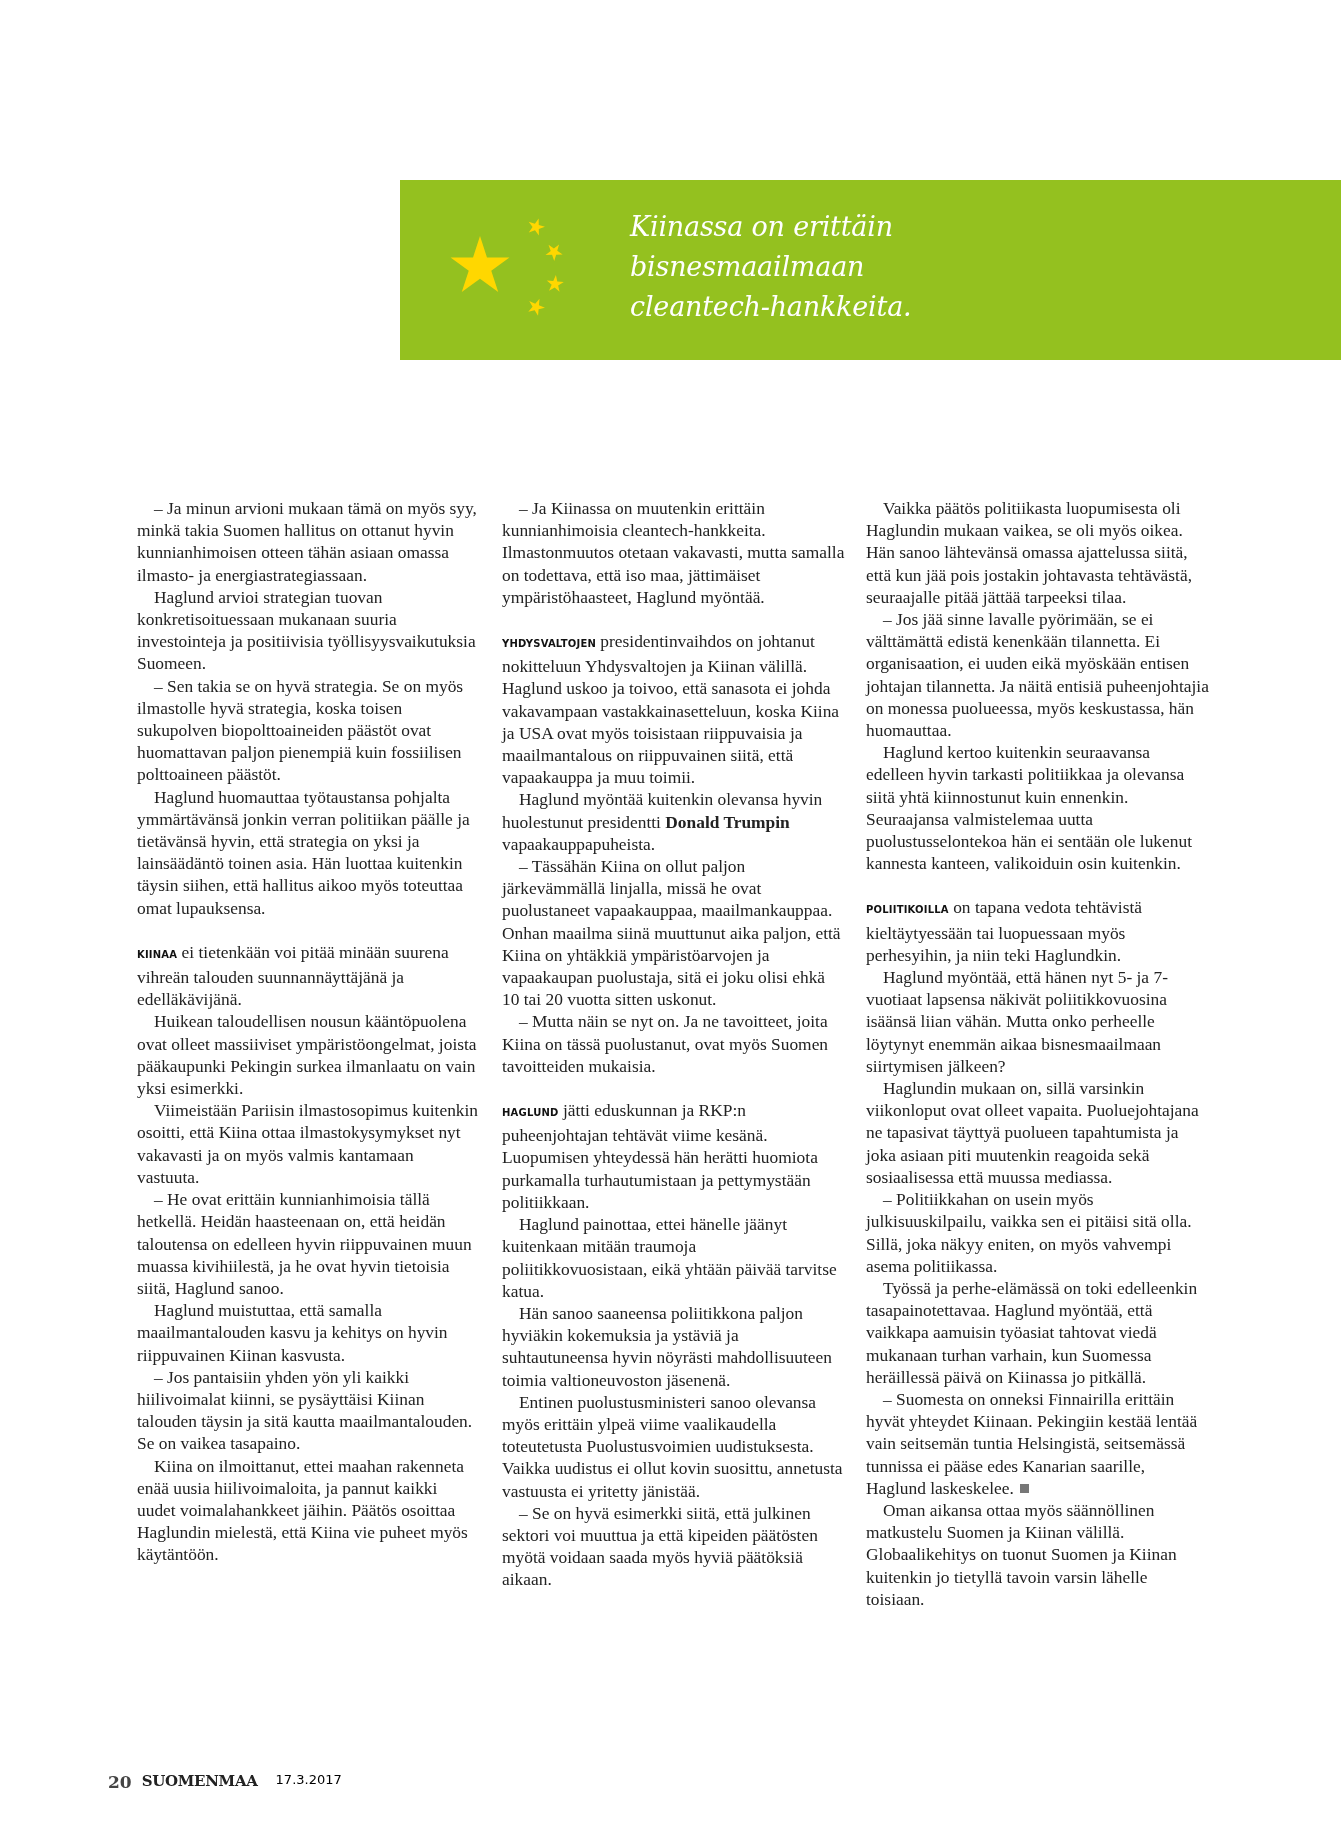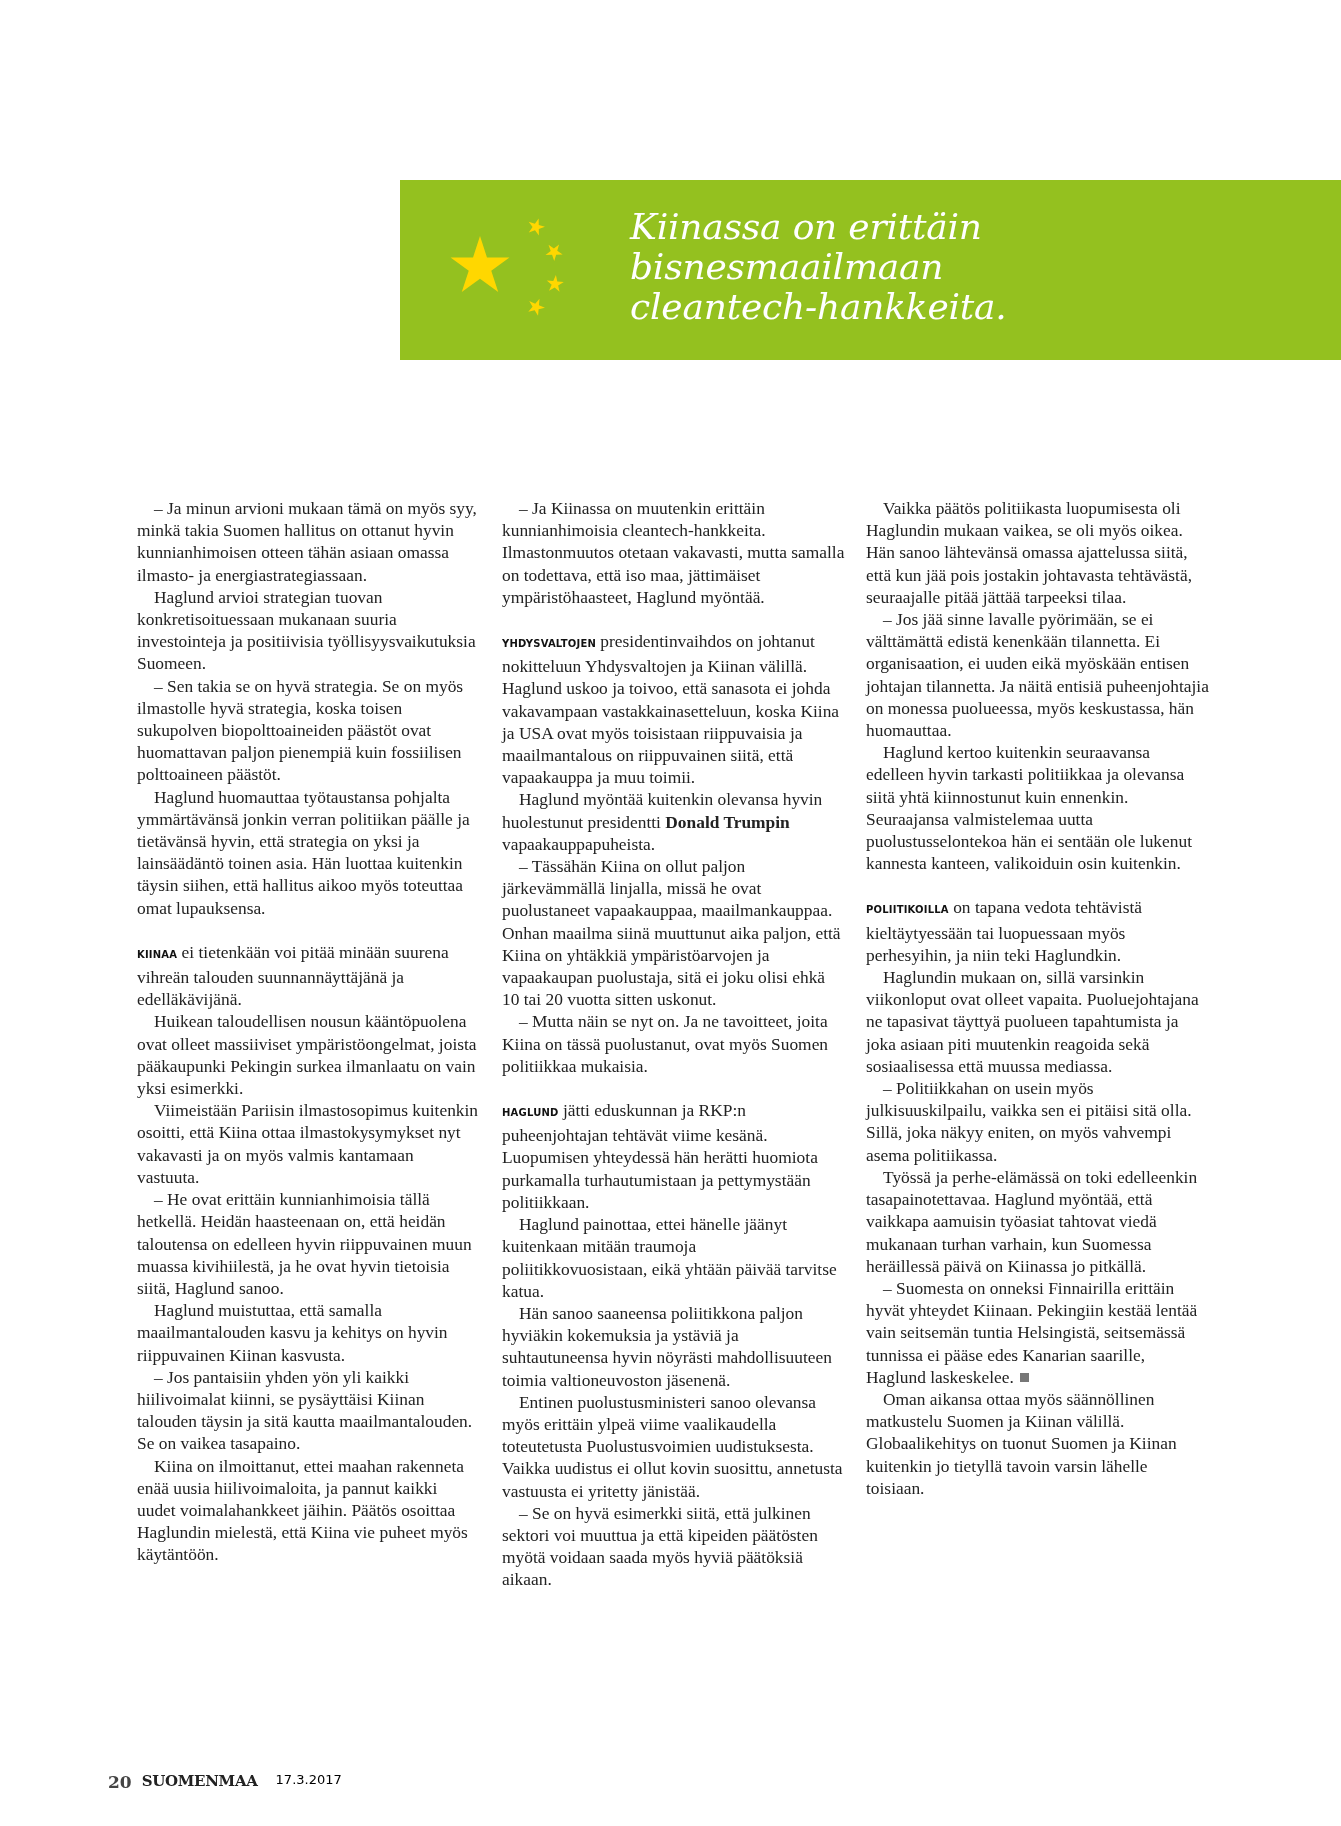--- a/index.html
+++ b/index.html
@@ -4,21 +4,21 @@
   <style>
     html, body { margin: 0; padding: 0; background: #ffffff; }
     body { width: 1341px; height: 1826px; position: relative; overflow: hidden; }
     .pullquote {
       position: absolute; left: 400px; top: 180px; width: 941px; height: 180px;
       background: #94c11f;
     }
     .stars { position: absolute; left: 448px; top: 215px; width: 130px; height: 110px; }
     .quote-text {
       position: absolute; left: 630px; top: 207px; width: 560px;
-      font-family: "DejaVu Serif", serif; font-style: italic; font-size: 36px;
+      font-family: "DejaVu Serif", serif; font-style: italic; font-size: 27px;
       line-height: 40px; color: #ffffff; letter-spacing: -0.2px;
     }
     .col {
       position: absolute; top: 497px; width: 343px;
       font-family: "Liberation Serif", serif; font-size: 17.4px; line-height: 22.2px;
       color: #222222;
     }
     .col1 { left: 137px; }
     .col2 { left: 502px; }
     .col3 { left: 866px; }
@@ -68,32 +68,33 @@
     <p>– He ovat erittäin kunnianhimoisia tällä hetkellä. Heidän haasteenaan on, että heidän taloutensa on edelleen hyvin riippuvainen muun muassa kivihiilestä, ja he ovat hyvin tietoisia siitä, Haglund sanoo.</p>
     <p>Haglund muistuttaa, että samalla maailmantalouden kasvu ja kehitys on hyvin riippuvainen Kiinan kasvusta.</p>
     <p>– Jos pantaisiin yhden yön yli kaikki hiilivoimalat kiinni, se pysäyttäisi Kiinan talouden täysin ja sitä kautta maailmantalouden. Se on vaikea tasapaino.</p>
     <p>Kiina on ilmoittanut, ettei maahan rakenneta enää uusia hiilivoimaloita, ja pannut kaikki uudet voimalahankkeet jäihin. Päätös osoittaa Haglundin mielestä, että Kiina vie puheet myös käytäntöön.</p>
   </div>
 <div class="col col2">
     <p class="">– Ja Kiinassa on muutenkin erittäin kunnianhimoisia cleantech-hankkeita. Ilmastonmuutos otetaan vakavasti, mutta samalla on todettava, että iso maa, jättimäiset ympäristöhaasteet, Haglund myöntää.</p>
     <p class="section"><span class="kicker">YHDYSVALTOJEN</span> presidentinvaihdos on johtanut nokitteluun Yhdysvaltojen ja Kiinan välillä. Haglund uskoo ja toivoo, että sanasota ei johda vakavampaan vastakkainasetteluun, koska Kiina ja USA ovat myös toisistaan riippuvaisia ja maailmantalous on riippuvainen siitä, että vapaakauppa ja muu toimii.</p>
     <p>Haglund myöntää kuitenkin olevansa hyvin huolestunut presidentti <span class="bold">Donald Trumpin</span> vapaakauppapuheista.</p>
     <p>– Tässähän Kiina on ollut paljon järkevämmällä linjalla, missä he ovat puolustaneet vapaakauppaa, maailmankauppaa. Onhan maailma siinä muuttunut aika paljon, että Kiina on yhtäkkiä ympäristöarvojen ja vapaakaupan puolustaja, sitä ei joku olisi ehkä 10 tai 20 vuotta sitten uskonut.</p>
-    <p>– Mutta näin se nyt on. Ja ne tavoitteet, joita Kiina on tässä puolustanut, ovat myös Suomen politiikkaa mukaisia.</p>
+    <p>– Mutta näin se nyt on. Ja ne tavoitteet, joita Kiina on tässä puolustanut, ovat myös Suomen tavoitteiden mukaisia.</p>
     <p class="section"><span class="kicker">HAGLUND</span> jätti eduskunnan ja RKP:n puheenjohtajan tehtävät viime kesänä. Luopumisen yhteydessä hän herätti huomiota purkamalla turhautumistaan ja pettymystään politiikkaan.</p>
     <p>Haglund painottaa, ettei hänelle jäänyt kuitenkaan mitään traumoja poliitikkovuosistaan, eikä yhtään päivää tarvitse katua.</p>
     <p>Hän sanoo saaneensa poliitikkona paljon hyviäkin kokemuksia ja ystäviä ja suhtautuneensa hyvin nöyrästi mahdollisuuteen toimia valtioneuvoston jäsenenä.</p>
     <p>Entinen puolustusministeri sanoo olevansa myös erittäin ylpeä viime vaalikaudella toteutetusta Puolustusvoimien uudistuksesta. Vaikka uudistus ei ollut kovin suosittu, annetusta vastuusta ei yritetty jänistää.</p>
     <p>– Se on hyvä esimerkki siitä, että julkinen sektori voi muuttua ja että kipeiden päätösten myötä voidaan saada myös hyviä päätöksiä aikaan.</p>
   </div>
 <div class="col col3">
     <p class="">Vaikka päätös politiikasta luopumisesta oli Haglundin mukaan vaikea, se oli myös oikea. Hän sanoo lähtevänsä omassa ajattelussa siitä, että kun jää pois jostakin johtavasta tehtävästä, seuraajalle pitää jättää tarpeeksi tilaa.</p>
     <p>– Jos jää sinne lavalle pyörimään, se ei välttämättä edistä kenenkään tilannetta. Ei organisaation, ei uuden eikä myöskään entisen johtajan tilannetta. Ja näitä entisiä puheenjohtajia on monessa puolueessa, myös keskustassa, hän huomauttaa.</p>
     <p>Haglund kertoo kuitenkin seuraavansa edelleen hyvin tarkasti politiikkaa ja olevansa siitä yhtä kiinnostunut kuin ennenkin. Seuraajansa valmistelemaa uutta puolustusselontekoa hän ei sentään ole lukenut kannesta kanteen, valikoiduin osin kuitenkin.</p>
     <p class="section"><span class="kicker">POLIITIKOILLA</span> on tapana vedota tehtävistä kieltäytyessään tai luopuessaan myös perhesyihin, ja niin teki Haglundkin.</p>
+    <p>Haglund myöntää, että hänen nyt 5- ja 7-vuotiaat lapsensa näkivät poliitikkovuosina isäänsä liian vähän. Mutta onko perheelle löytynyt enemmän aikaa bisnesmaailmaan siirtymisen jälkeen?</p>
     <p>Haglundin mukaan on, sillä varsinkin viikonloput ovat olleet vapaita. Puoluejohtajana ne tapasivat täyttyä puolueen tapahtumista ja joka asiaan piti muutenkin reagoida sekä sosiaalisessa että muussa mediassa.</p>
     <p>– Politiikkahan on usein myös julkisuuskilpailu, vaikka sen ei pitäisi sitä olla. Sillä, joka näkyy eniten, on myös vahvempi asema politiikassa.</p>
     <p>Työssä ja perhe-elämässä on toki edelleenkin tasapainotettavaa. Haglund myöntää, että vaikkapa aamuisin työasiat tahtovat viedä mukanaan turhan varhain, kun Suomessa heräillessä päivä on Kiinassa jo pitkällä.</p>
     <p>– Suomesta on onneksi Finnairilla erittäin hyvät yhteydet Kiinaan. Pekingiin kestää lentää vain seitsemän tuntia Helsingistä, seitsemässä tunnissa ei pääse edes Kanarian saarille, Haglund laskeskelee.<span class="endmark"></span></p>
     <p>Oman aikansa ottaa myös säännöllinen matkustelu Suomen ja Kiinan välillä. Globaalikehitys on tuonut Suomen ja Kiinan kuitenkin jo tietyllä tavoin varsin lähelle toisiaan.</p>
   </div>
 
 <div class="footer">
   <span class="page-num">20</span>
   <span class="paper-name">SUOMENMAA</span>

